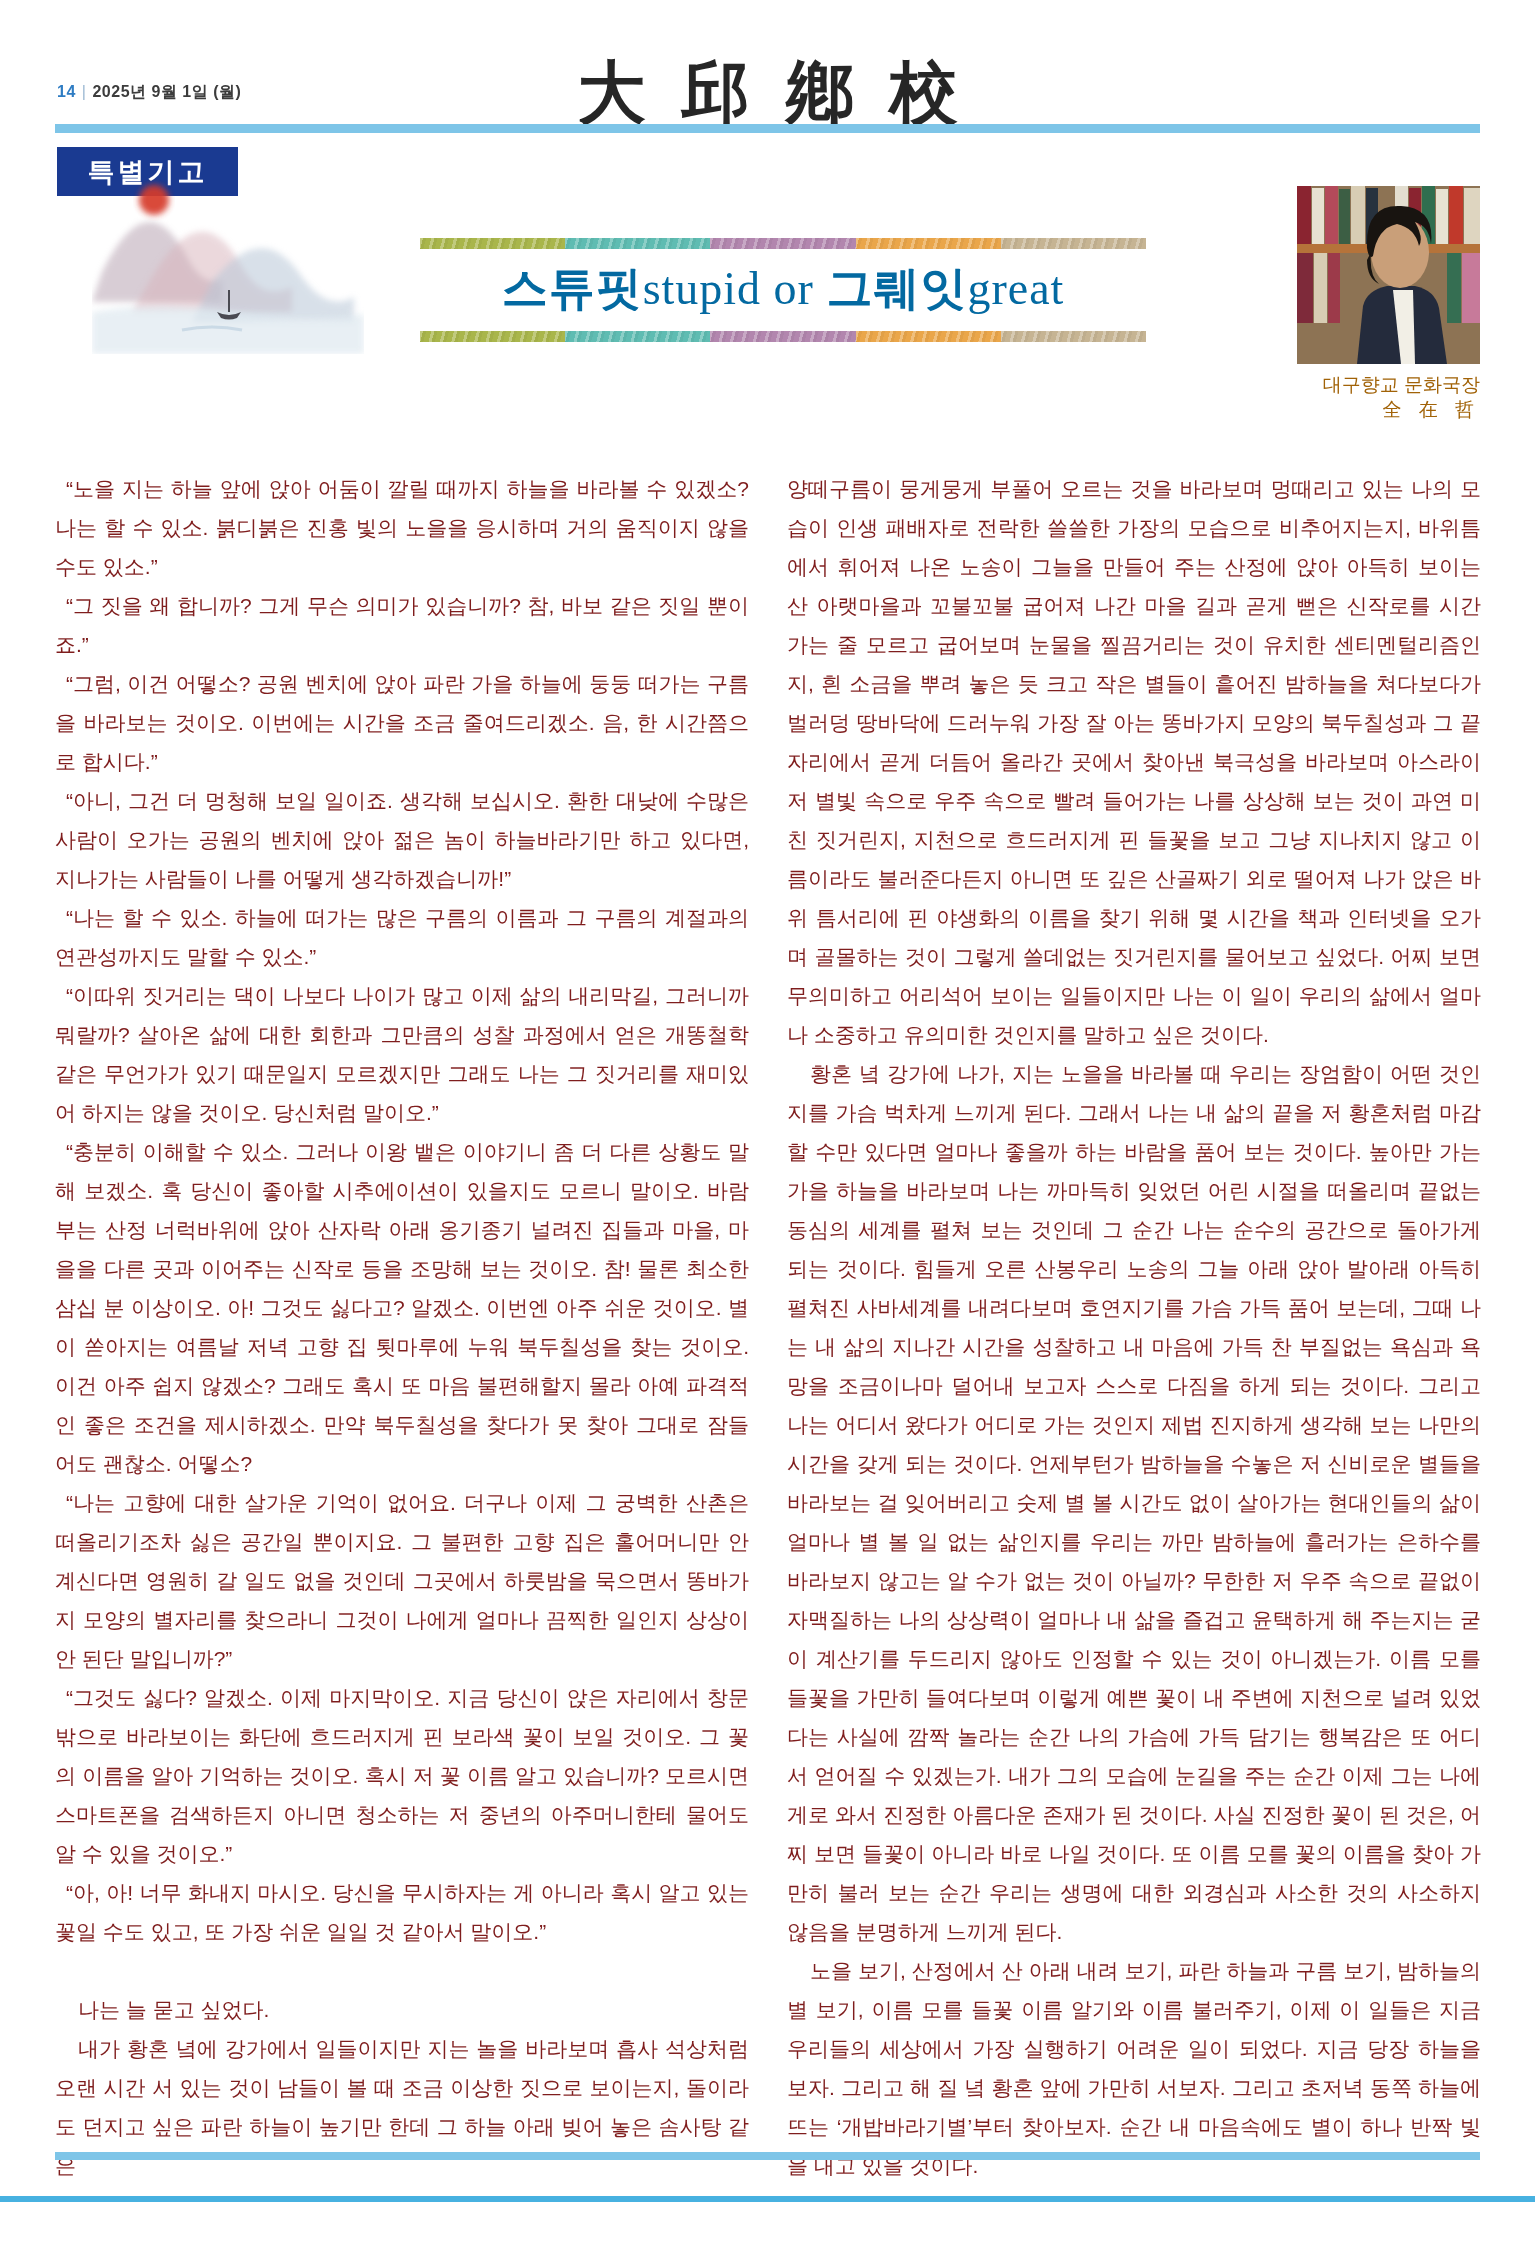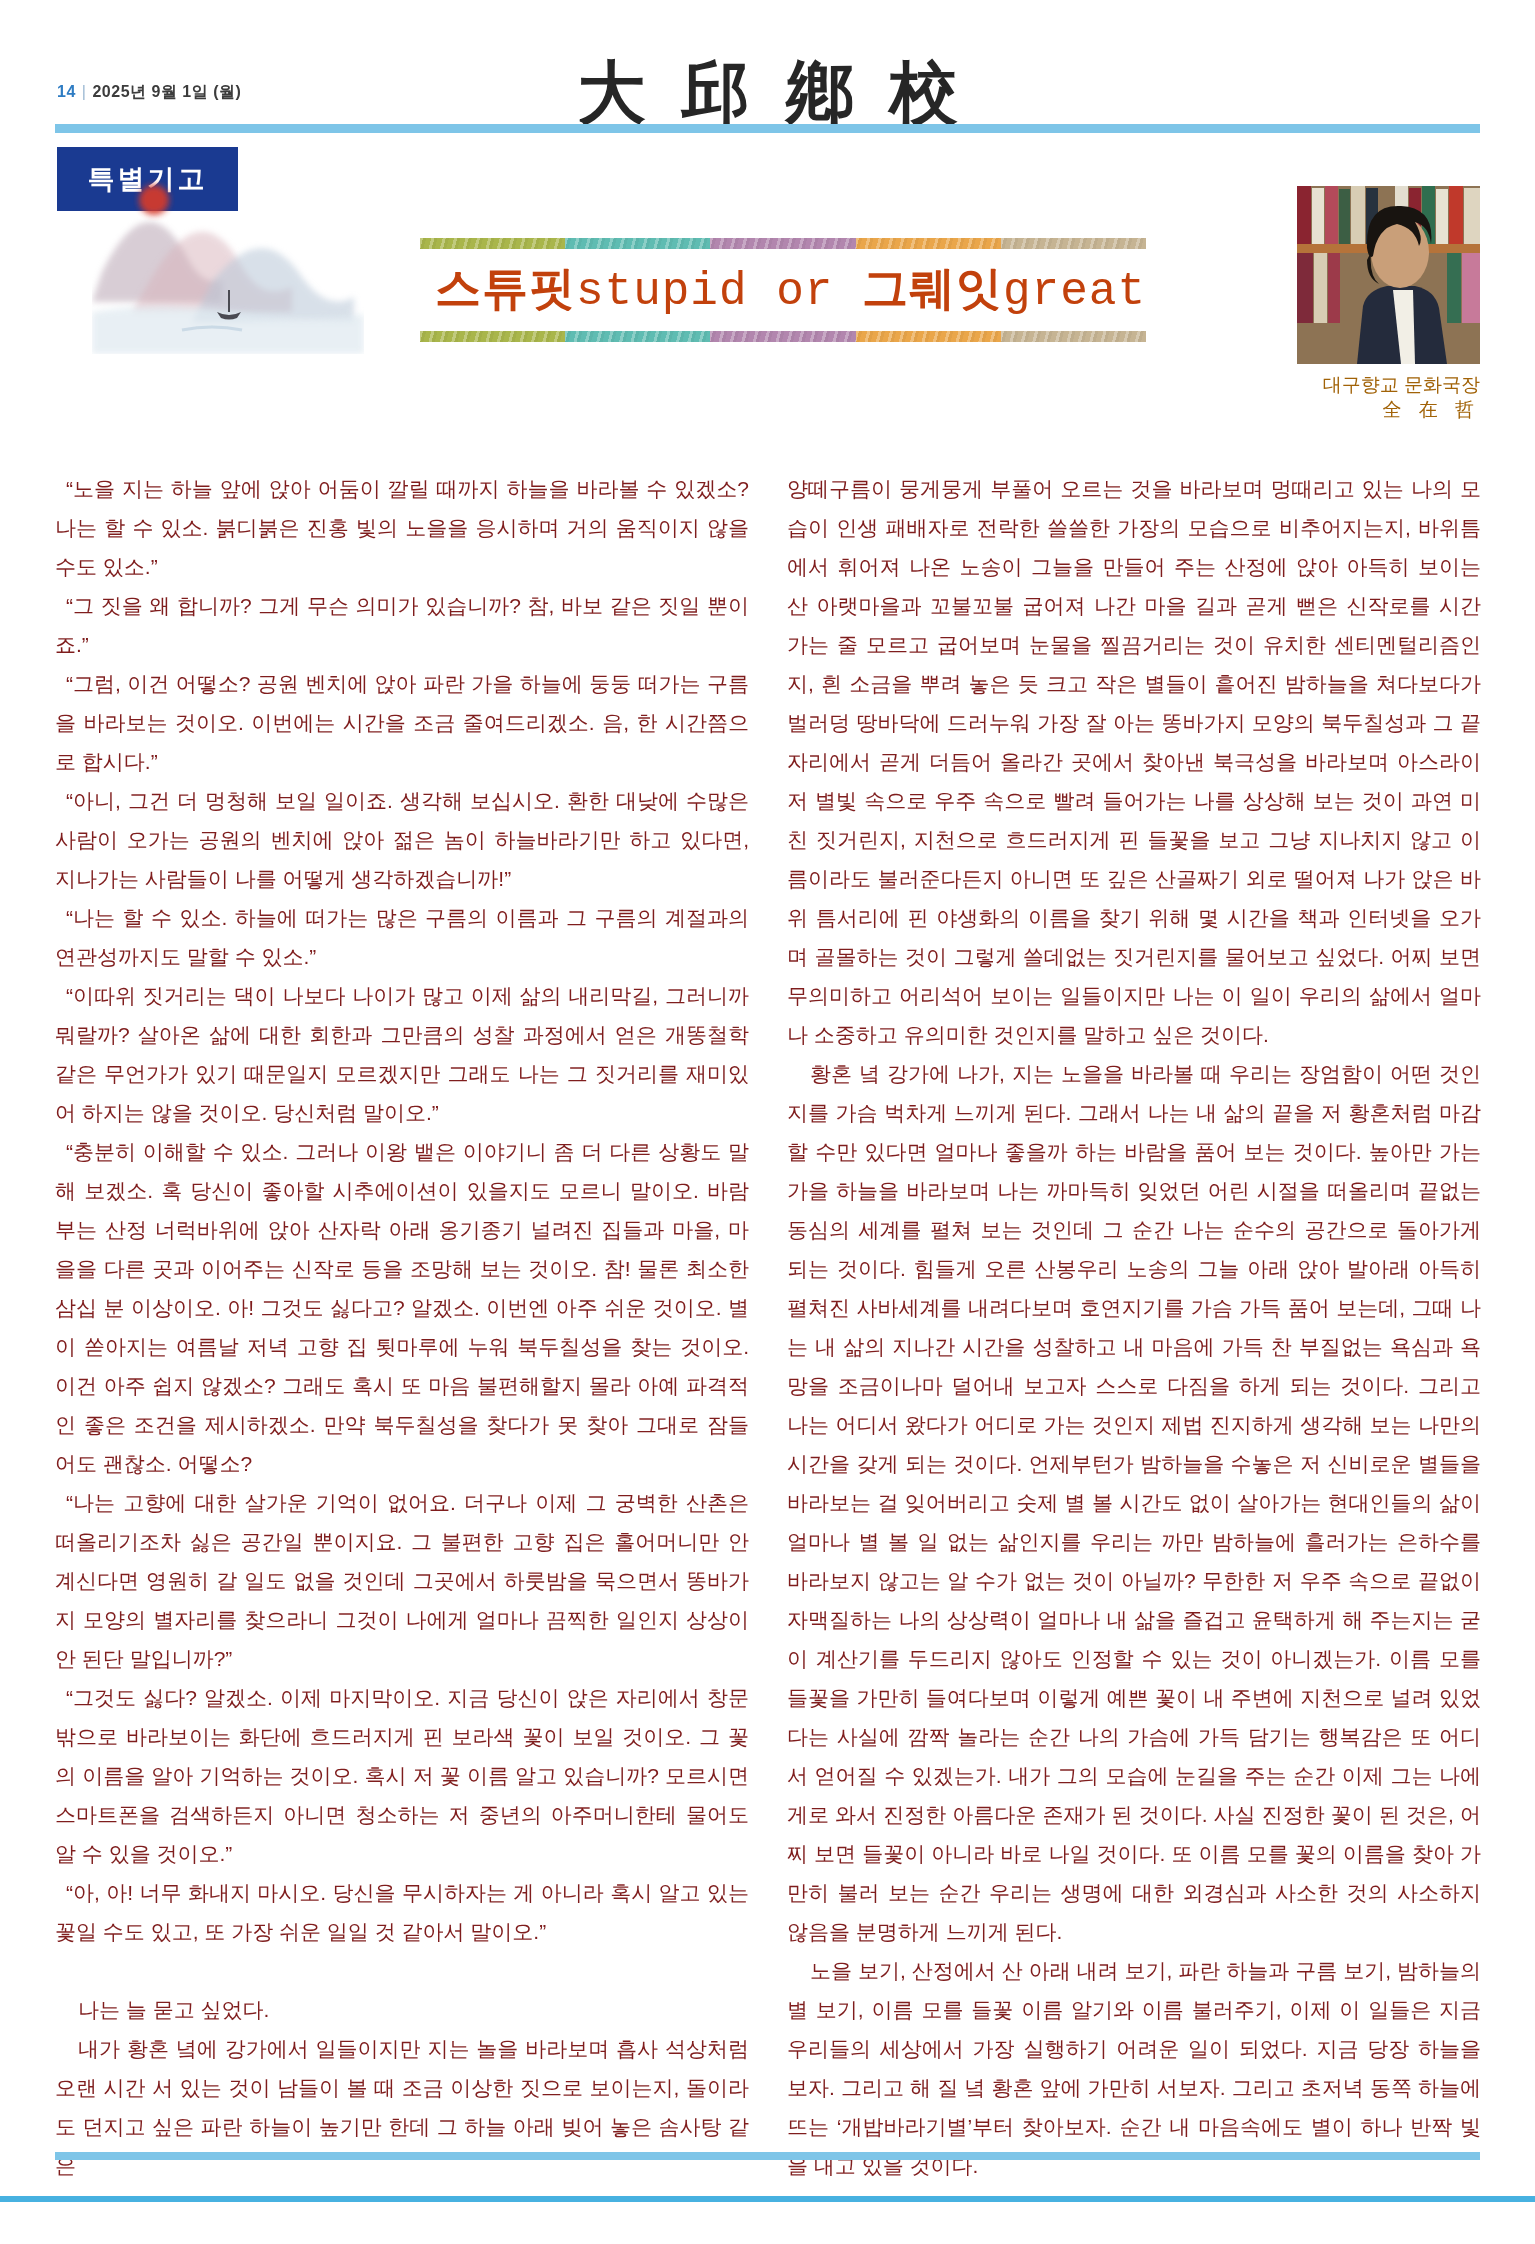--- a/index.html
+++ b/index.html
@@ -15,35 +15,35 @@
   }
   .header-date .num{color:#2e7cc3;}
   .header-date .sep{color:#9ab7d2;font-weight:normal;padding:0 6px;}
   .masthead{
     position:absolute;left:0;right:0;top:48px;text-align:center;
     font-family:"Liberation Serif", serif;font-size:68px;font-weight:bold;
     letter-spacing:36px;color:#262626;text-indent:36px;
   }
   .topbar{position:absolute;left:55px;top:124px;width:1425px;height:9px;background:#7ec5e8;}
   .badge{
-    position:absolute;left:57px;top:147px;width:181px;height:64px;
+    position:absolute;left:57px;top:147px;width:181px;height:49px;
     background:#1a3a91;color:#ffffff;font-size:27px;font-weight:bold;
     display:flex;align-items:center;justify-content:center;letter-spacing:3px;
   }
   
   .mountain{position:absolute;left:92px;top:162px;width:272px;height:192px;}
   .title-wrap{position:absolute;left:420px;top:238px;width:726px;}
   .stripe{height:11px;display:flex;overflow:hidden;}
   .stripe i{
     flex:1;display:block;
     background-image:repeating-linear-gradient(105deg,rgba(255,255,255,.28) 0 3px,rgba(0,0,0,.04) 3px 6px,transparent 6px 11px);
   }
   .article-title{
-    margin:9px 0 11px;text-align:right;
-    font-family:Liberation Mono, monospace;font-size:46px;color:#c2410c;
+    margin:9px 0 11px;text-align:center;
+    font-family:Liberation Serif, serif;font-size:46px;color:#0369a1;
     letter-spacing:1px;white-space:nowrap;
   }
   .article-title .t-kor{font-weight:700;}
   .article-title .t-eng{font-weight:400;}
   .photo{position:absolute;left:1297px;top:186px;width:183px;height:178px;background:#7a6c57;}
   .photo svg{display:block;}
   .photo-caption{
     position:absolute;right:55px;top:372px;text-align:right;
     font-size:19px;line-height:25px;color:#a16207;
   }

